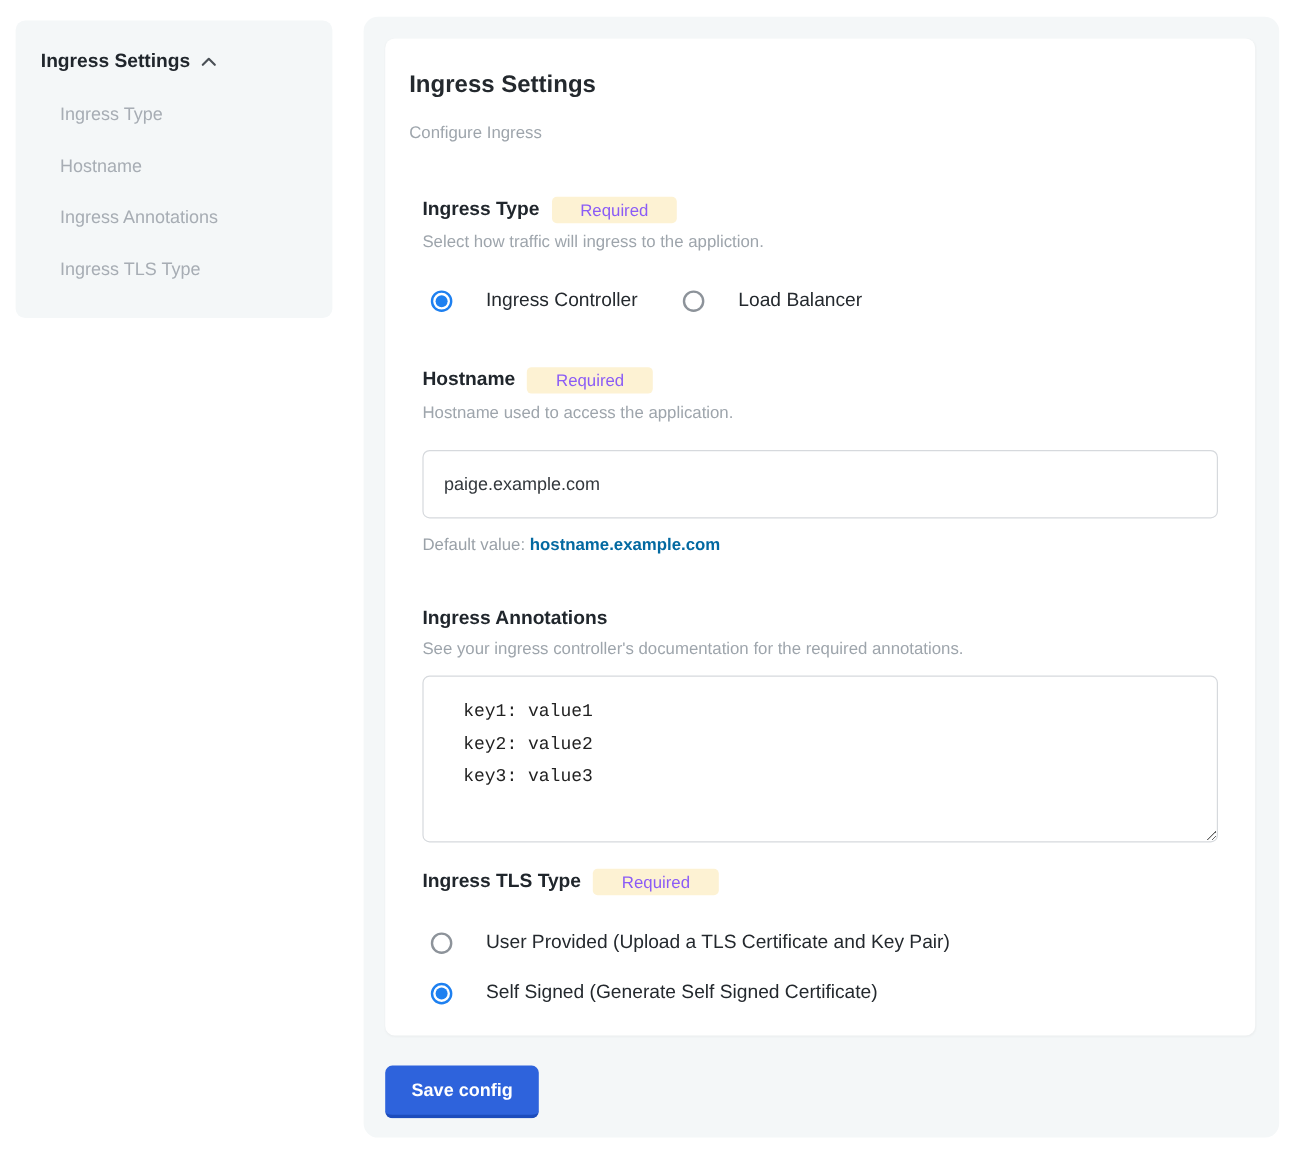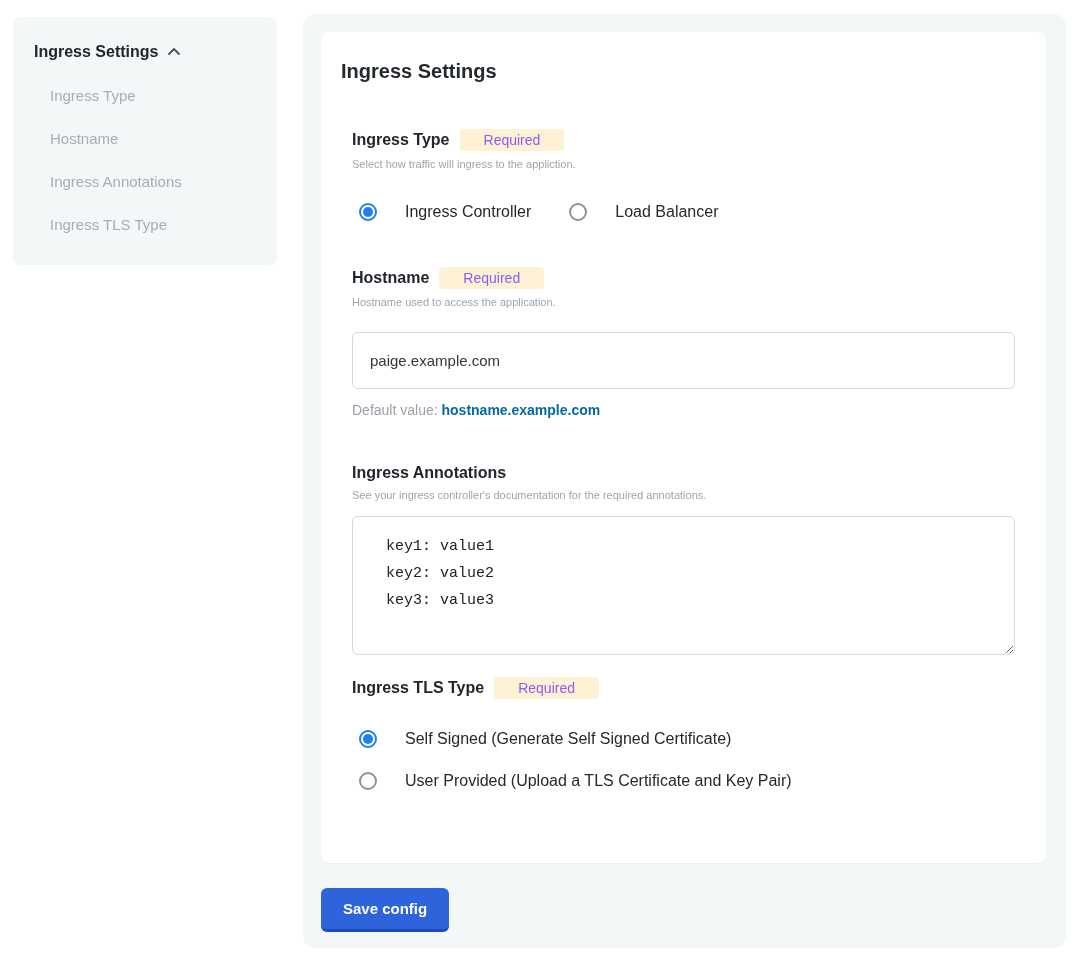--- a/index.html
+++ b/index.html
@@ -38,21 +38,21 @@
   .card-subtitle { margin-top: 19px; font-size: 14px; color: #9ea5ac; }
 
   .section { margin-left: 11px; margin-top: 46px; }
   .section.tight { margin-top: 22px; }
   .section-head { display: flex; align-items: center; }
   .section-label { font-size: 16px; font-weight: bold; color: #20262c; }
   .badge {
     margin-left: 10px; background: #fdf2d3; color: #8b5cf6;
     font-size: 14px; padding: 3px 24px; border-radius: 4px;
   }
-  .section-desc { margin-top: 7px; font-size: 11px; color: #9ea5ac; }
+  .section-desc { margin-top: 7px; font-size: 14px; color: #9ea5ac; }
 
   
   .radio-row-inline { display: flex; align-items: center; gap: 38px; margin-top: 33px; margin-left: 7px; }
   .radio-stack { display: flex; flex-direction: column; gap: 24px; margin-top: 31px; margin-left: 7px; }
   .radio-option { display: flex; align-items: center; gap: 28px; cursor: pointer; }
   .radio {
     width: 18px; height: 18px; border-radius: 50%;
     border: 2px solid #8d939a; background: #fff;
     position: relative; flex: 0 0 auto;
   }
@@ -109,20 +109,21 @@
     <div class="sidebar-item">Ingress Type</div>
     <div class="sidebar-item">Hostname</div>
     <div class="sidebar-item">Ingress Annotations</div>
     <div class="sidebar-item">Ingress TLS Type</div>
   </div>
 </nav>
 
 <main class="main-panel">
   <section class="card">
     <h1 class="card-title">Ingress Settings</h1>
+    <p class="card-subtitle">Configure Ingress</p>
 
     <div class="section">
       <div class="section-head">
         <span class="section-label">Ingress Type</span>
         <span class="badge">Required</span>
       </div>
       <p class="section-desc">Select how traffic will ingress to the appliction.</p>
       <div class="radio-row-inline">
         <label class="radio-option">
           <span class="radio checked"></span>
@@ -155,25 +156,25 @@
 key3: value3</textarea>
     </div>
 
     <div class="section tight">
       <div class="section-head">
         <span class="section-label">Ingress TLS Type</span>
         <span class="badge">Required</span>
       </div>
       <div class="radio-stack">
         <label class="radio-option">
+          <span class="radio"></span>
+          <span class="radio-label">User Provided (Upload a TLS Certificate and Key Pair)</span>
+        </label>
+        <label class="radio-option">
           <span class="radio checked"></span>
           <span class="radio-label">Self Signed (Generate Self Signed Certificate)</span>
-        </label>
-        <label class="radio-option">
-          <span class="radio"></span>
-          <span class="radio-label">User Provided (Upload a TLS Certificate and Key Pair)</span>
         </label>
       </div>
     </div>
   </section>
 
   <button class="save-btn">Save config</button>
 </main>
 
 </body></html>

